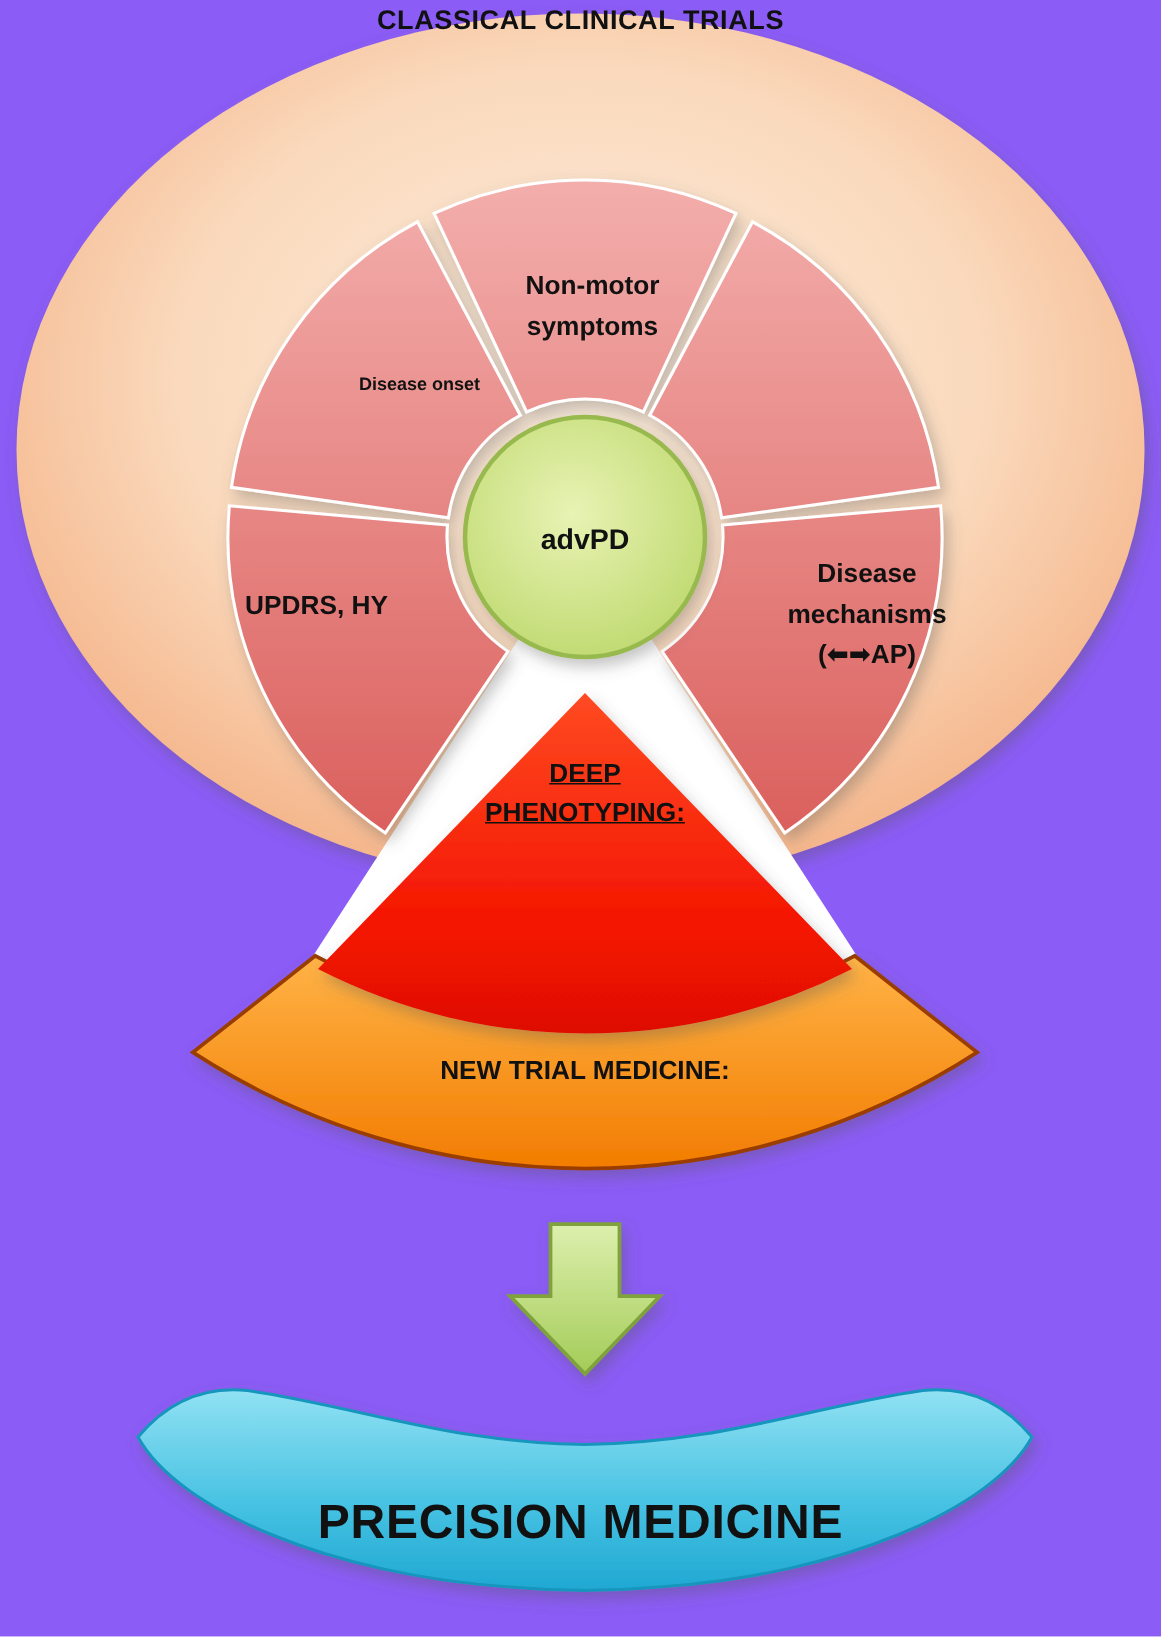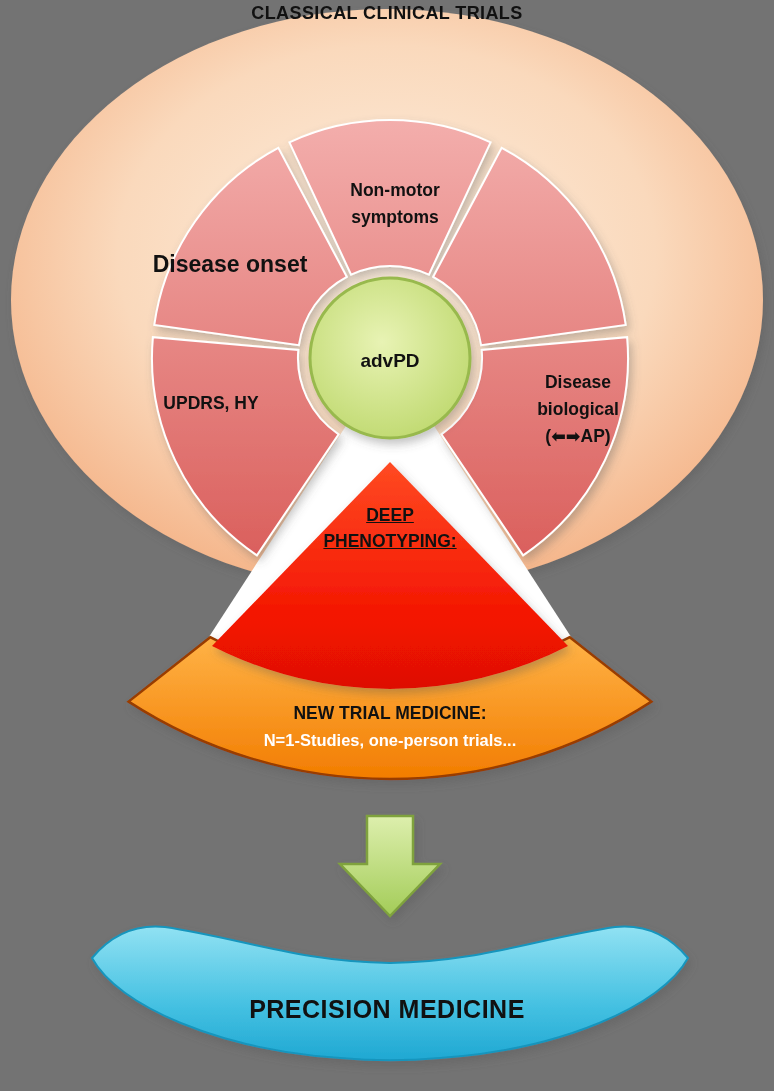--- a/index.html
+++ b/index.html
@@ -1,44 +1,44 @@
 <!DOCTYPE html>
 <html><head>
 <meta charset="utf-8">
 <style>
   html,body{margin:0;padding:0;background:#fff;}
   #canvas{
     position:relative;
     width:774px;height:1091px;
-    background:#737373;
+    background:#8b5cf6;
     overflow:hidden;
     font-family:"Liberation Sans","DejaVu Sans",sans-serif;
   }
   #shapes{position:absolute;left:0;top:0;}
   .lbl{
     position:absolute;
     text-align:center;
     font-weight:bold;
     color:#111;
     line-height:1.55;
   }
   .lbl .white{color:#ffffff;}
   .lbl .block{display:block;}
   #title-label{left:0;top:48;width:774px;font-size:18px;letter-spacing:0.4px;}
   #seg-nonmotor-label{left:310px;top:144px;width:170px;font-size:17.5px;margin-top:33px;}
-  #seg-onset-label{left:140px;top:247px;width:180px;font-size:23px;}
+  #seg-onset-label{left:140px;top:247px;width:180px;font-size:12px;text-align:right;}
   #seg-neuro-label{left:468px;top:256px;width:184px;font-size:17.5px;}
   #seg-updrs-label{left:121px;top:390px;width:180px;font-size:17.5px;}
   #seg-prog-label{left:517px;top:369px;width:122px;font-size:17.5px;}
   #hub-label{left:330px;top:346px;width:120px;font-size:19px;}
   #deep-text{left:272px;top:502px;width:236px;font-size:16.5px;line-height:1.58;}
   #deep-text .heading{display:block;width:160px;margin:0 auto;font-size:17.5px;line-height:1.5;text-decoration:underline;}
   #trials-text{left:190px;top:699px;width:400px;font-size:16.5px;line-height:1.62;}
   #trials-text .heading{display:block;font-size:17.5px;}
-  #outcome-label{left:137px;top:990px;width:500px;font-size:25px;letter-spacing:0.5px;}
+  #outcome-label{left:137px;top:990px;width:500px;font-size:32px;letter-spacing:0.5px;}
 </style>
 </head>
 <body>
 
 <div id="canvas">
 
   <svg id="shapes" width="774" height="1091" viewBox="0 0 774 1091">
     <defs>
       <radialGradient id="gPeach" cx="50%" cy="42%" r="65%">
         <stop offset="0%" stop-color="#fdeede"></stop>
@@ -109,30 +109,29 @@
   <div id="title-label" class="lbl">CLASSICAL CLINICAL TRIALS</div>
 
   <div id="seg-nonmotor-label" class="lbl">Non-motor symptoms</div>
 
   <div id="seg-onset-label" class="lbl">Disease onset</div>
 
 
   <div id="seg-updrs-label" class="lbl">UPDRS, HY</div>
 
   <div id="seg-prog-label" class="lbl">
-    <span class="block">Disease biological</span>
+    <span class="block">Disease mechanisms</span>
     <span class="block">(⬅➡AP)</span>
   </div>
 
   <div id="hub-label" class="lbl">advPD</div>
 
   <div id="deep-text" class="lbl">
     <span class="heading">DEEP PHENOTYPING:</span>
   </div>
 
   <div id="trials-text" class="lbl">
     <span class="heading">NEW TRIAL MEDICINE:</span>
-    <span class="block white">N=1-Studies, one-person trials...</span>
   </div>
 
   <div id="outcome-label" class="lbl">PRECISION MEDICINE</div>
 
 </div>
 
 </body></html>

